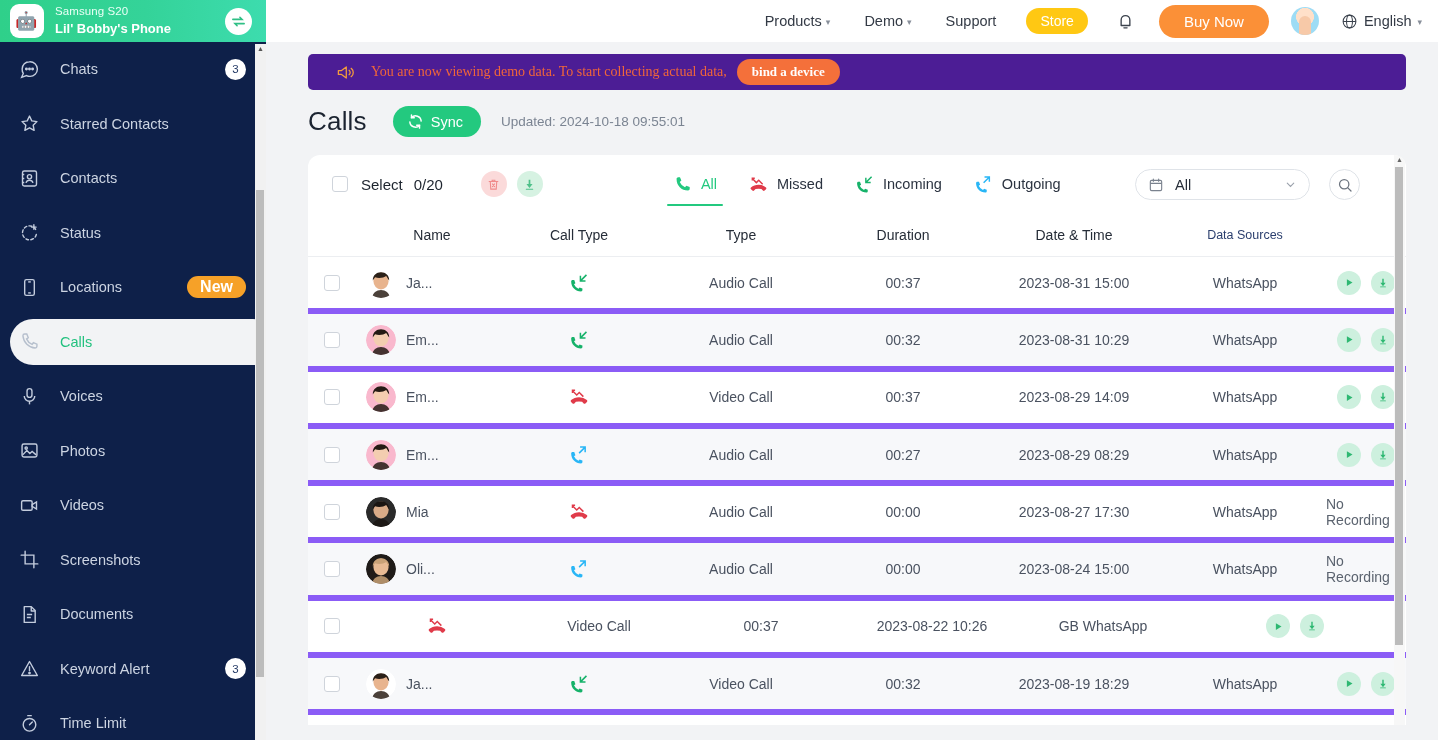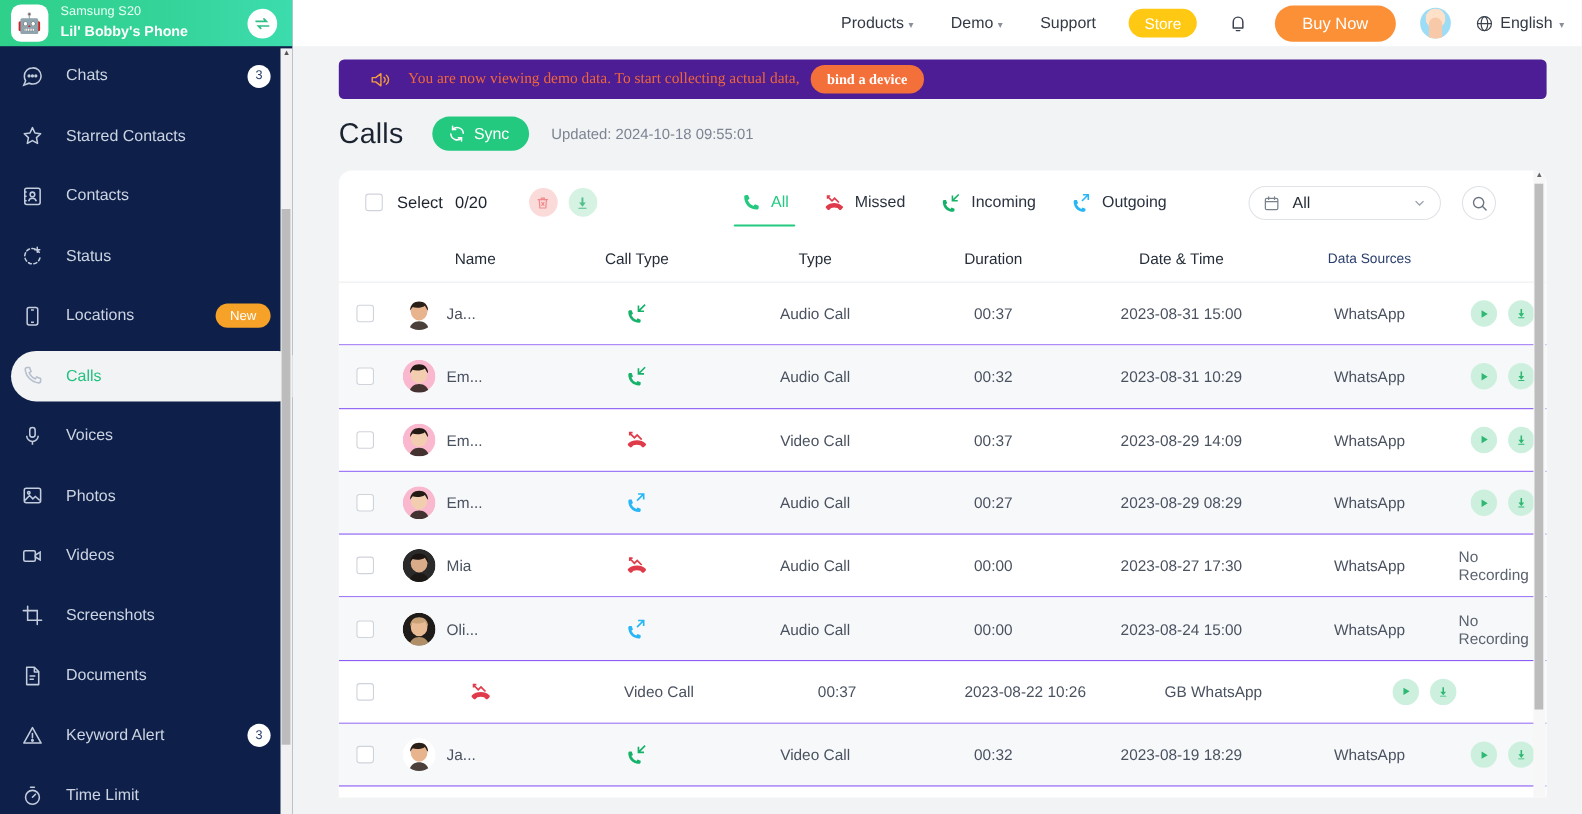--- a/index.html
+++ b/index.html
@@ -63,21 +63,21 @@
   }
   .nav-item.active .ico, .nav-item.active .lbl { position: relative; z-index: 1; }
   .badge-count {
     position: absolute; right: 20px; min-width: 21px; height: 21px;
     border-radius: 11px; background: #ffffff; color: #243a66;
     font-size: 11.5px; display: flex; align-items: center; justify-content: center;
     padding: 0 6px;
   }
   .badge-new {
     position: absolute; right: 20px; height: 22px; border-radius: 11px;
-    background: #f6a128; color: #fff; font-size: 12px; font-weight: normal;
+    background: #f6a128; color: #fff; font-size: 16px; font-weight: bold;
     display: flex; align-items: center; justify-content: center; padding: 0 13px;
   }
   .sb-track {
     position: absolute; top: 44px; right: 0px; width: 11px; bottom: 0;
     background: #f1f1f1;
   }
   .sb-arrow { position: absolute; top: 1px; left: 2px; font-size: 7px; color: #555; }
   .sb-thumb {
     position: absolute; top: 146px; left: 1px; width: 8px; height: 487px;
     background: #bcbcbc; border-radius: 0px;
@@ -183,21 +183,21 @@
   }
 
   .thead {
     display: flex; align-items: center; height: 44px;
     border-bottom: 1px solid #eceef1; font-size: 14px; color: #262d38;
   }
   .thead .c { text-align: center; }
   .tbody { position: relative; }
   .trow {
     display: flex; align-items: center; height: 57.3px; font-size: 14px;
-    color: #4a5260; border-bottom: 1px solid #8b5cf6;
+    color: #4a5260; border-bottom: 6px solid #8b5cf6;
   }
   .trow.alt { background: #f7f8fa; }
   .c-chk { width: 48px; flex: 0 0 48px; display: flex; justify-content: center; }
   .c-name { width: 142px; flex: 0 0 142px; display: flex; align-items: center; padding-left: 10px; }
   .c-calltype { width: 162px; flex: 0 0 162px; display: flex; justify-content: center; }
   .c-type { width: 162px; flex: 0 0 162px; text-align: center; }
   .c-dur { width: 162px; flex: 0 0 162px; text-align: center; }
   .c-date { width: 180px; flex: 0 0 180px; text-align: center; }
   .c-src { width: 162px; flex: 0 0 162px; text-align: center; }
   .c-act { flex: 1; display: flex; align-items: center; justify-content: center; gap: 10px; }

